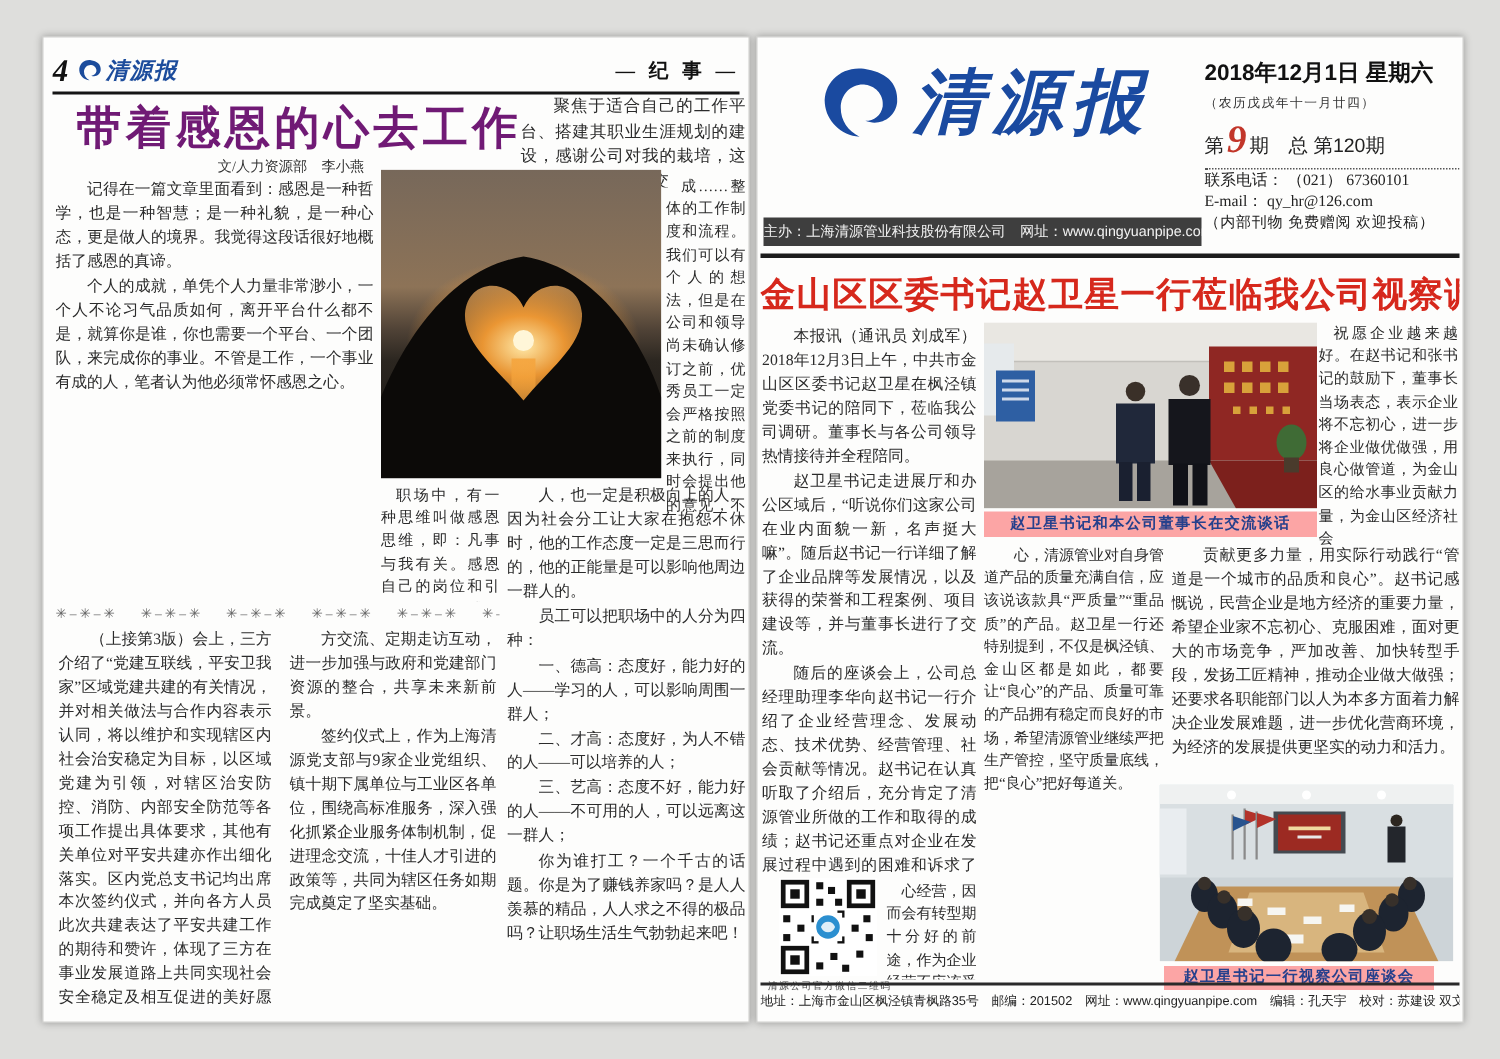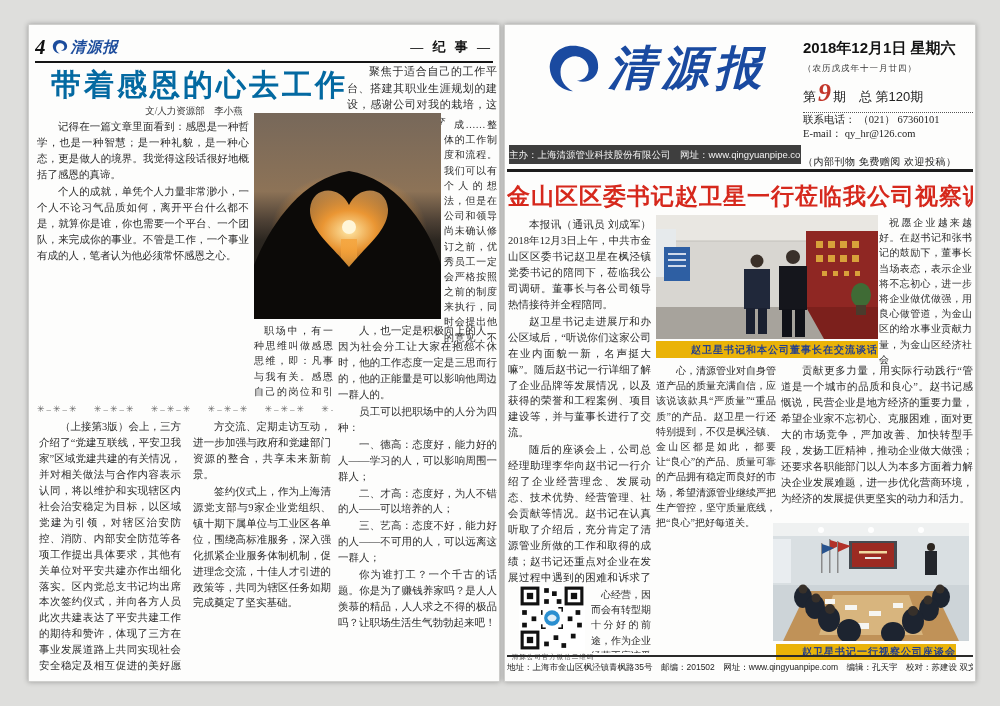--- a/index.html
+++ b/index.html
@@ -11,39 +11,39 @@
   .abs{position:absolute;overflow:hidden;}
   .tcol{font-size:10.5px;line-height:1.52;text-align:justify;color:#2b2b2b;}
   .tcol p{margin:0 0 1px 0;text-indent:2em;}
   .narrow p{text-indent:1em;}
   
   .lp-header{left:6px;top:8px;width:458px;height:28px;border-bottom:2.5px solid #151515;display:flex;align-items:center;}
   .pageno{font-size:21px;font-weight:bold;font-style:italic;color:#111;margin-right:6px;}
   .minilogo{display:flex;align-items:center;gap:3px;}
   .minilogo .cn{font-size:15px;font-weight:bold;font-style:italic;color:#1c4c9c;letter-spacing:1px;}
   .lp-section{margin-left:auto;font-size:13px;font-weight:bold;color:#111;letter-spacing:3px;}
-  .lp-title{left:22px;top:40px;width:300px;height:38px;font-size:30px;font-weight:bold;letter-spacing:3px;color:#0369a1;font-family:"Liberation Sans",sans-serif;white-space:nowrap;}
+  .lp-title{left:22px;top:40px;width:300px;height:38px;font-size:30px;font-weight:bold;letter-spacing:3px;color:#701a75;font-family:"Liberation Sans",sans-serif;white-space:nowrap;}
   .lp-byline{left:40px;top:80px;width:250px;height:14px;font-size:9.5px;text-align:center;color:#333;}
   .divider{font-size:9px;color:#666;letter-spacing:2px;white-space:nowrap;line-height:12px;}
   
   .rp-logo{left:8px;top:12px;width:288px;height:100px;text-align:center;}
   .rp-logo .row{display:flex;align-items:center;justify-content:center;gap:8px;}
   .rp-logo .cn{font-size:47px;font-weight:bold;font-style:italic;color:#1a4aa0;letter-spacing:6px;font-family:"Liberation Serif",serif;}
   .rp-logo .en{font-size:11px;letter-spacing:6px;color:#2a4a8a;margin-top:2px;font-family:"Liberation Sans",sans-serif;}
   .orgbar{left:4px;top:120px;width:292px;height:19px;background:#3e3e3e;color:#f3f3f3;font-size:9.5px;line-height:19px;text-align:center;font-family:"Liberation Sans",sans-serif;white-space:nowrap;}
   .infocol{left:298px;top:14px;width:170px;height:128px;font-family:"Liberation Sans",sans-serif;}
   .info-date{font-size:15px;font-weight:bold;color:#111;}
   .info-lunar{font-size:8.5px;color:#333;letter-spacing:1px;margin-top:5px;}
   .info-issue{font-size:13px;color:#222;margin-top:3px;border-bottom:1px dotted #555;padding-bottom:4px;}
   .info-issue .big9{font-size:26px;font-weight:bold;font-style:italic;color:#c2362a;font-family:"Liberation Serif",serif;padding:0 2px;}
   .info-contact{font-size:10.5px;color:#222;margin-top:0;font-family:Liberation Serif, serif;}
-  .info-note{font-size:10px;color:#222;margin-top:14px;letter-spacing:0.5px;}
+  .info-note{font-size:10px;color:#222;margin-top:0;letter-spacing:0.5px;}
   .thickrule{left:2px;top:144px;width:466px;height:3px;background:#1c1c1c;}
   .rp-headline{left:2px;top:156px;width:466px;height:30px;font-size:23px;font-weight:bold;color:#d6281c;text-align:center;letter-spacing:1px;font-family:"Liberation Sans",sans-serif;white-space:nowrap;}
-  .caption{background:#eab308;color:#26408c;font-weight:bold;font-size:10px;text-align:right;letter-spacing:1px;line-height:17px;font-family:"Liberation Sans",sans-serif;}
+  .caption{background:#fca5a5;color:#26408c;font-weight:bold;font-size:10px;text-align:center;letter-spacing:1px;line-height:17px;font-family:"Liberation Sans",sans-serif;}
   .rp-footer{left:2px;top:630px;width:466px;height:26px;border-top:2px solid #2a2a2a;font-size:8.5px;color:#222;padding-top:5px;white-space:nowrap;font-family:"Liberation Sans",sans-serif;}
   .qr-caption{font-size:6.5px;color:#444;text-align:center;letter-spacing:1px;}
   svg{display:block;}
 </style>
 </head>
 <body>
 
 <div class="canvas">
 
   <div class="page" id="leftPage">

